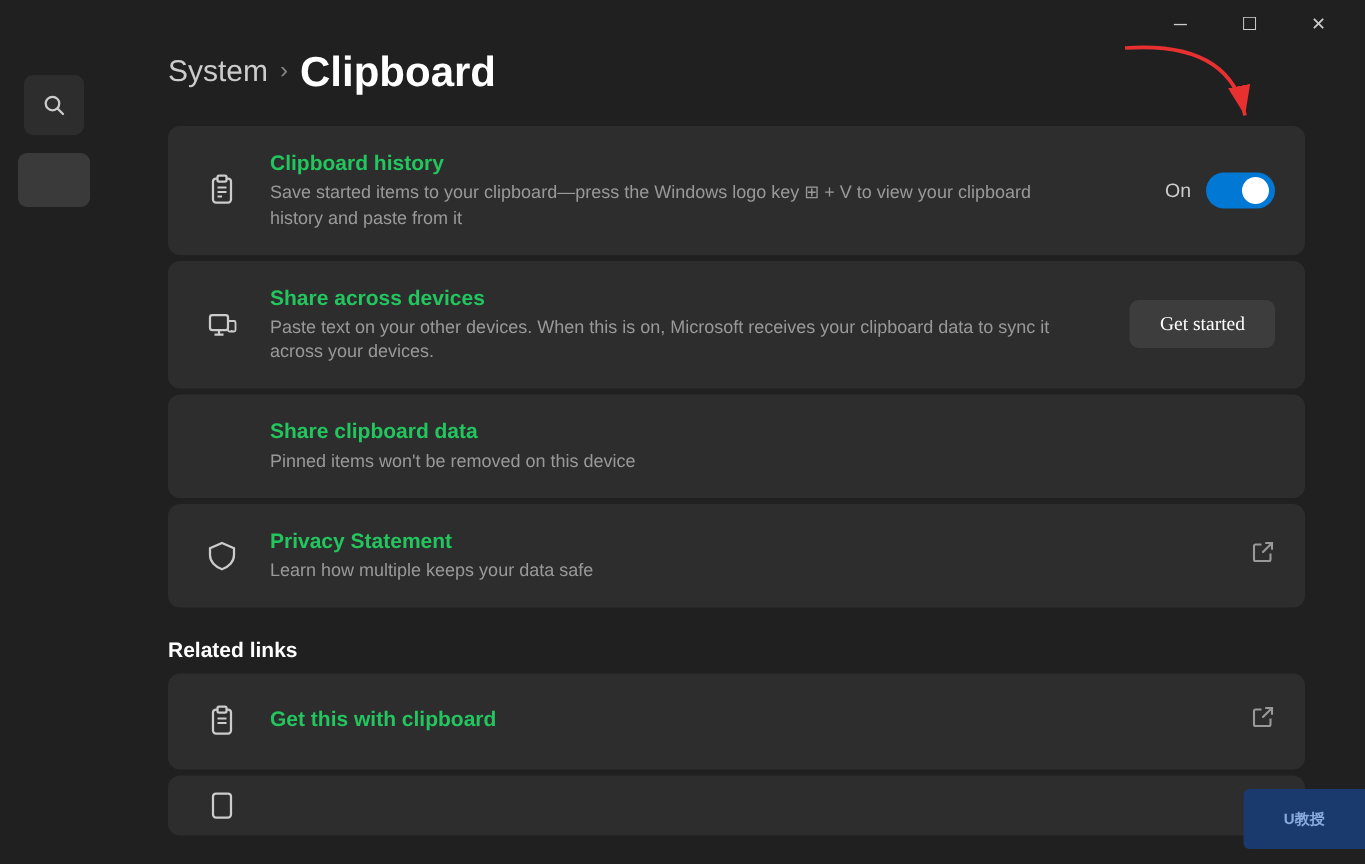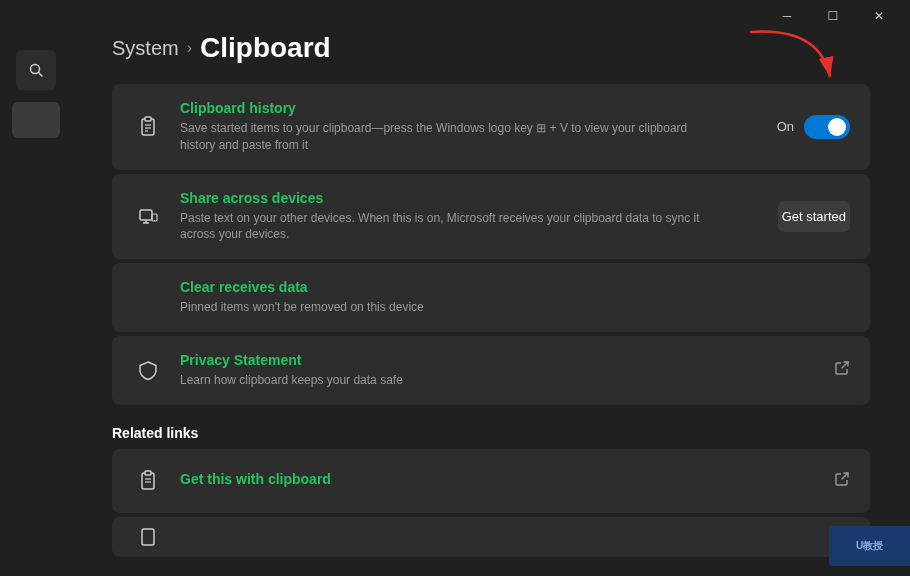--- a/index.html
+++ b/index.html
@@ -168,23 +168,23 @@
       right: 4px;
     }
 
     
     .action-btn {
       background: #3d3d3d;
       border: none;
       border-radius: 6px;
       color: #ffffff;
       font-size: 13px;
-      padding: 8px 4px;
-      cursor: pointer;
-      font-family: Liberation Sans, sans-serif;
+      padding: 8px 20px;
+      cursor: pointer;
+      font-family: Liberation Serif, serif;
     }
 
     
     .ext-link-icon {
       color: #999999;
       font-size: 16px;
       cursor: pointer;
     }
 
     
@@ -306,34 +306,34 @@
         <div class="card-title">Share across devices</div>
         <div class="card-desc">Paste text on your other devices. When this is on, Microsoft receives your clipboard data to sync it across your devices.</div>
       </div>
       <div class="card-action">
         <button class="action-btn">Get started</button>
       </div>
     </div>
 
     <div class="card">
       <div class="card-text" style="margin-left:48px;">
-        <div class="card-title">Clear receives data</div>
+        <div class="card-title">Share clipboard data</div>
         <div class="card-desc">Pinned items won't be removed on this device</div>
       </div>
     </div>
 
     <div class="card">
       <div class="card-icon">
         <svg width="22" height="22" viewBox="0 0 22 22" fill="none">
           <path d="M11 3 L19 6.5 L19 11 C19 15.5 15.5 19 11 20.5 C6.5 19 3 15.5 3 11 L3 6.5 Z" stroke="#cccccc" stroke-width="1.5" fill="none"></path>
         </svg>
       </div>
       <div class="card-text">
         <div class="card-title">Privacy Statement</div>
-        <div class="card-desc">Learn how clipboard keeps your data safe</div>
+        <div class="card-desc">Learn how multiple keeps your data safe</div>
       </div>
       <div class="card-action">
         <span class="ext-link-icon">
           <svg width="16" height="16" viewBox="0 0 16 16" fill="none">
             <path d="M7 3H3a1 1 0 00-1 1v9a1 1 0 001 1h9a1 1 0 001-1V9" stroke="#999999" stroke-width="1.4"></path>
             <path d="M10 2h4v4" stroke="#999999" stroke-width="1.4" stroke-linecap="round"></path>
             <line x1="8" y1="8" x2="14" y2="2" stroke="#999999" stroke-width="1.4" stroke-linecap="round"></line>
           </svg>
         </span>
       </div>

